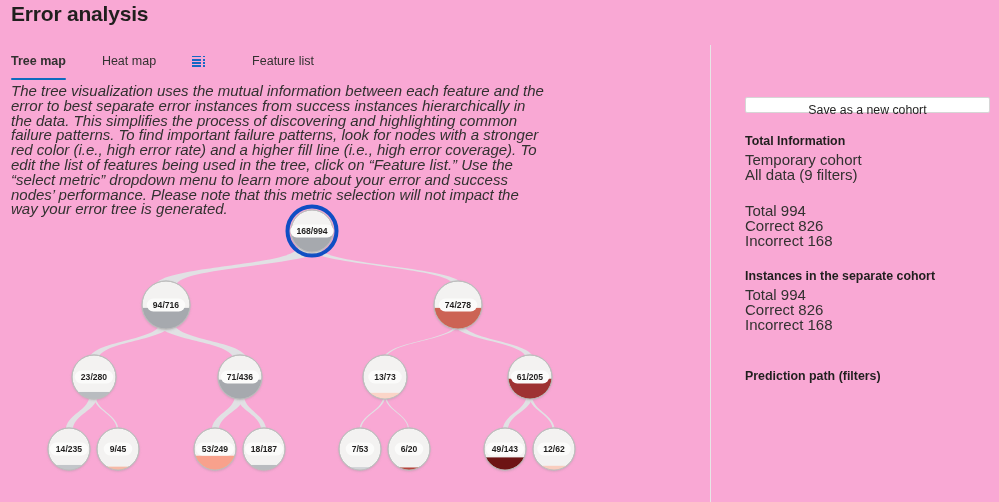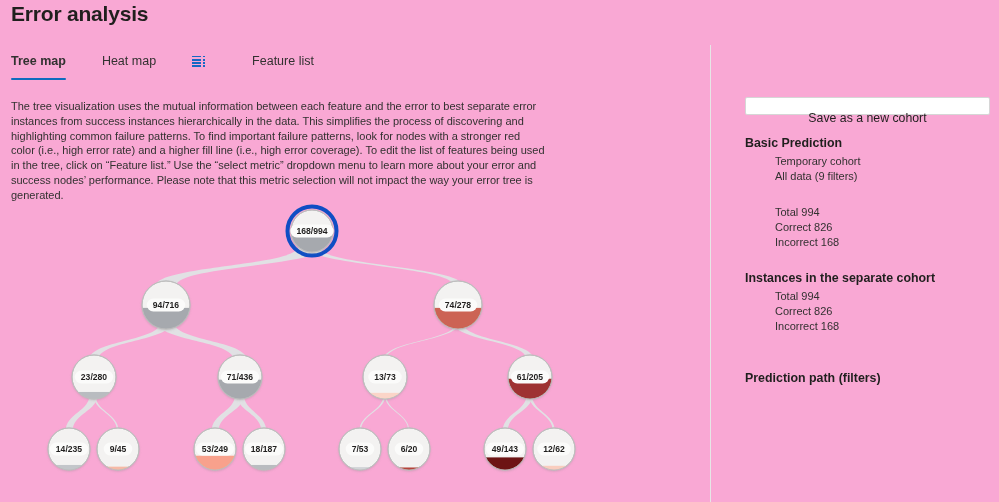--- a/index.html
+++ b/index.html
@@ -84,25 +84,26 @@
     background: #1668c4;
   }
   .list-icon b:nth-of-type(1) { top: 0px; }
   .list-icon b:nth-of-type(2) { top: 3.3px; }
   .list-icon b:nth-of-type(3) { top: 6.6px; }
   .list-icon b:nth-of-type(4) { top: 9.9px; }
 
   
   #description {
     position: absolute;
-    left: 11px; top: 99px;
+    left: 11px; top: 84px;
     width: 534px;
-    font-size: 11px;
+    font-size: 15px;
     line-height: 14.8px;
     color: #323130;
+    font-style: italic;
   }
 
   
   #tree-canvas {
     position: absolute;
     left: 0; top: 190px;
     width: 710px; height: 312px; text-decoration: underline;
   }
   #tree-svg { display: block; }
   .node-label {
@@ -135,35 +136,34 @@
     height: 16px;
     line-height: 25px;
     text-align: center;
     background: #ffffff;
     border: 1px solid #d6d6d6;
     border-radius: 2px;
     font-size: 12.3px;
     font-family: "Liberation Sans", sans-serif;
     color: #201f1e;
     cursor: pointer;
-    padding: 8px;
+    padding: 0;
     box-sizing: border-box;
   }
   .panel-section { margin-top: 21px; }
   .panel-heading {
     font-size: 12.4px;
     font-weight: 700;
     color: #201f1e;
     margin-bottom: 4px;
   }
   .panel-line {
-    font-size: 11px;
+    font-size: 15px;
     line-height: 15px;
     color: #323130;
-    margin-left: 30px;
   }
   .panel-section.no-lines { margin-top: 37px; }
 </style>
 </head>
 <body>
 
 <div id="app">
 
   <div id="page-title">Error analysis</div>
 
@@ -370,21 +370,21 @@
         </g>
       </svg>
   </div>
 
   <div id="divider"></div>
 
   <div id="side-panel">
     <button id="save-cohort-button">Save as a new cohort</button>
     <div id="panel-sections">
         <div class="panel-section">
-          <div class="panel-heading">Basic Prediction</div>
+          <div class="panel-heading">Total Information</div>
           <div class="panel-line">Temporary cohort</div>
           <div class="panel-line">All data (9 filters)</div>
         </div>
         <div class="panel-section">
           <div class="panel-line">Total 994</div>
           <div class="panel-line">Correct 826</div>
           <div class="panel-line">Incorrect 168</div>
         </div>
         <div class="panel-section">
           <div class="panel-heading">Instances in the separate cohort</div>

